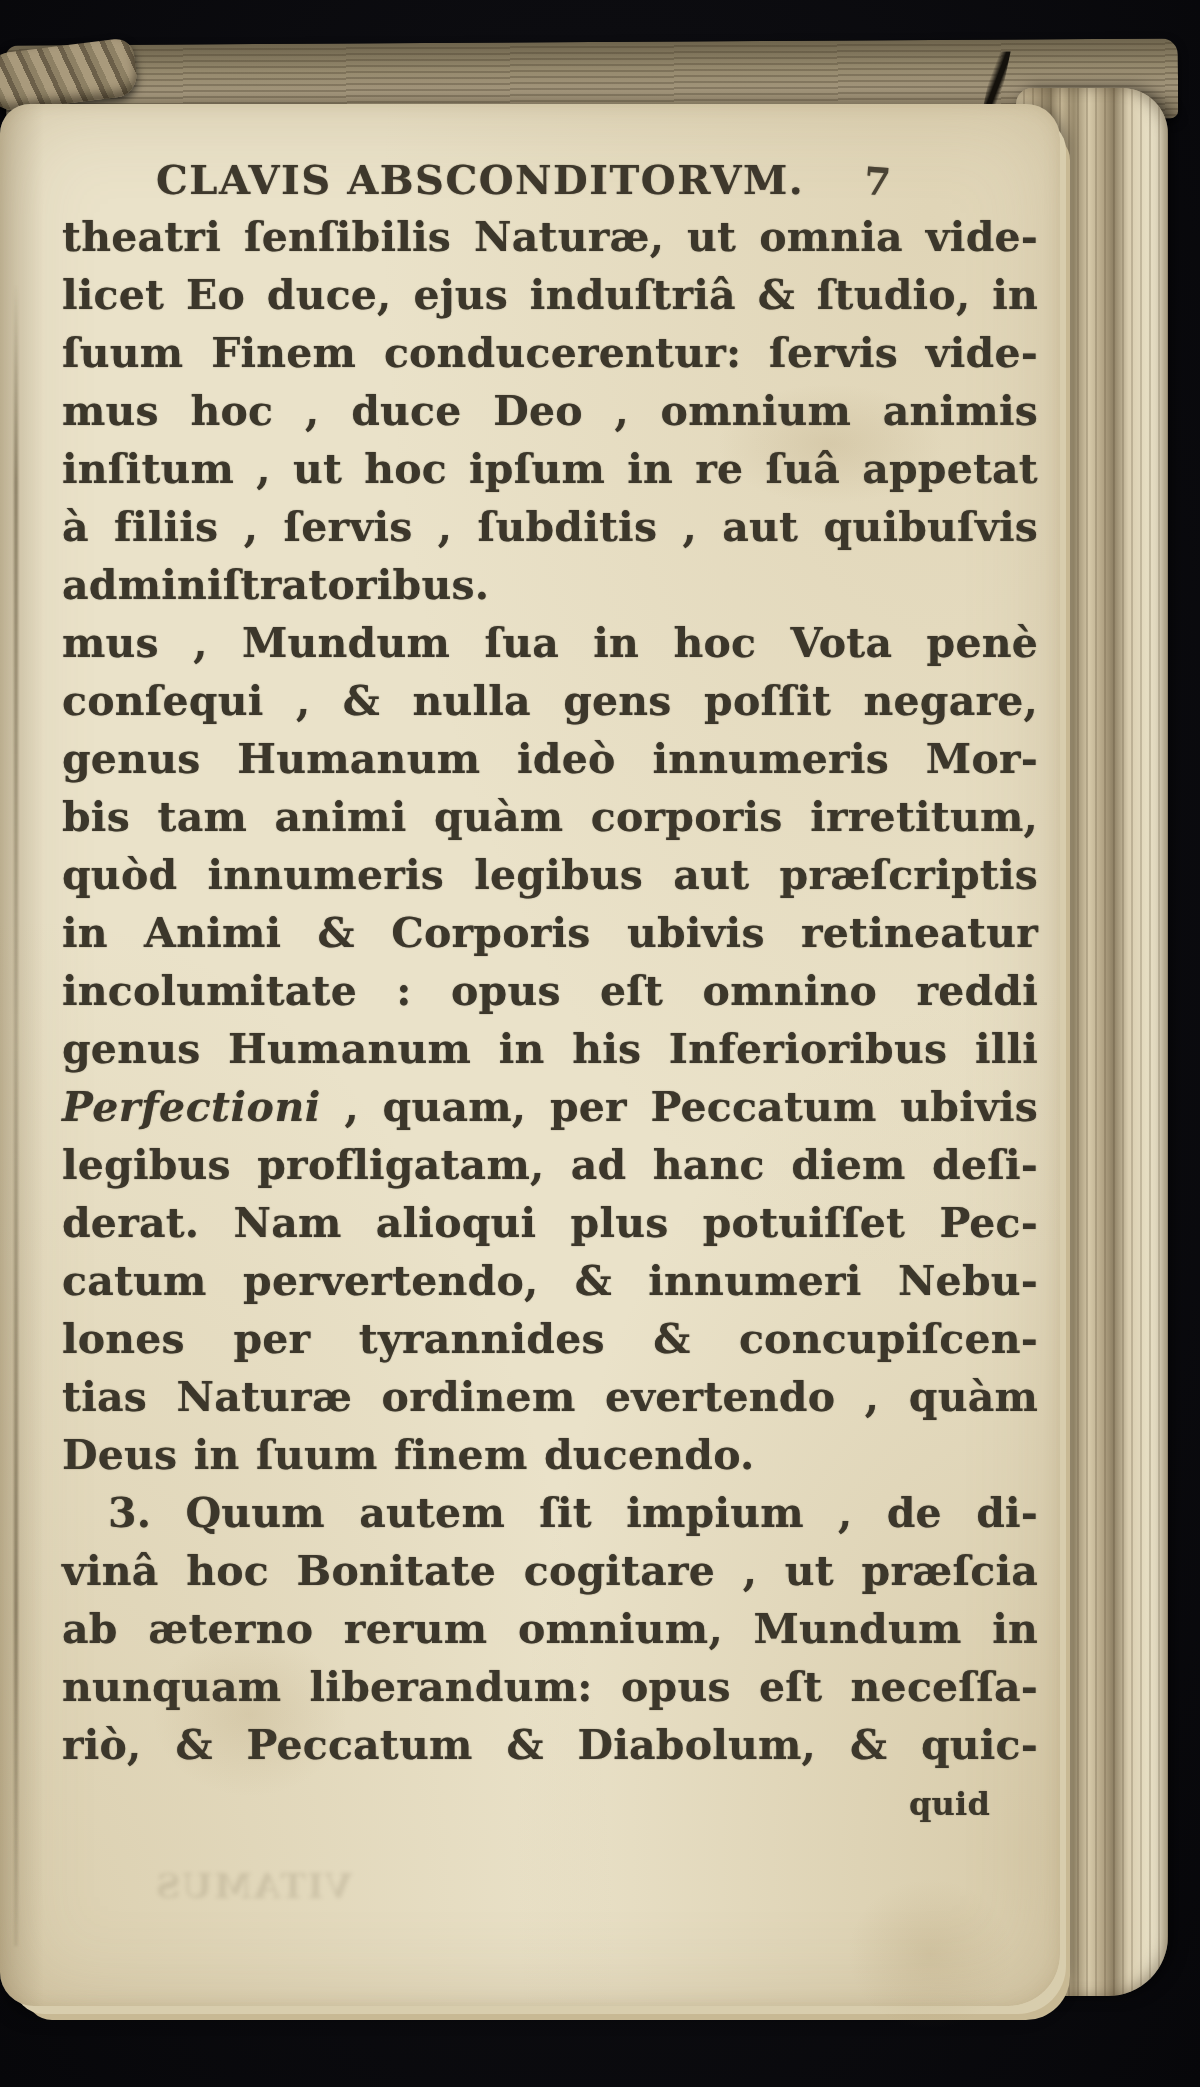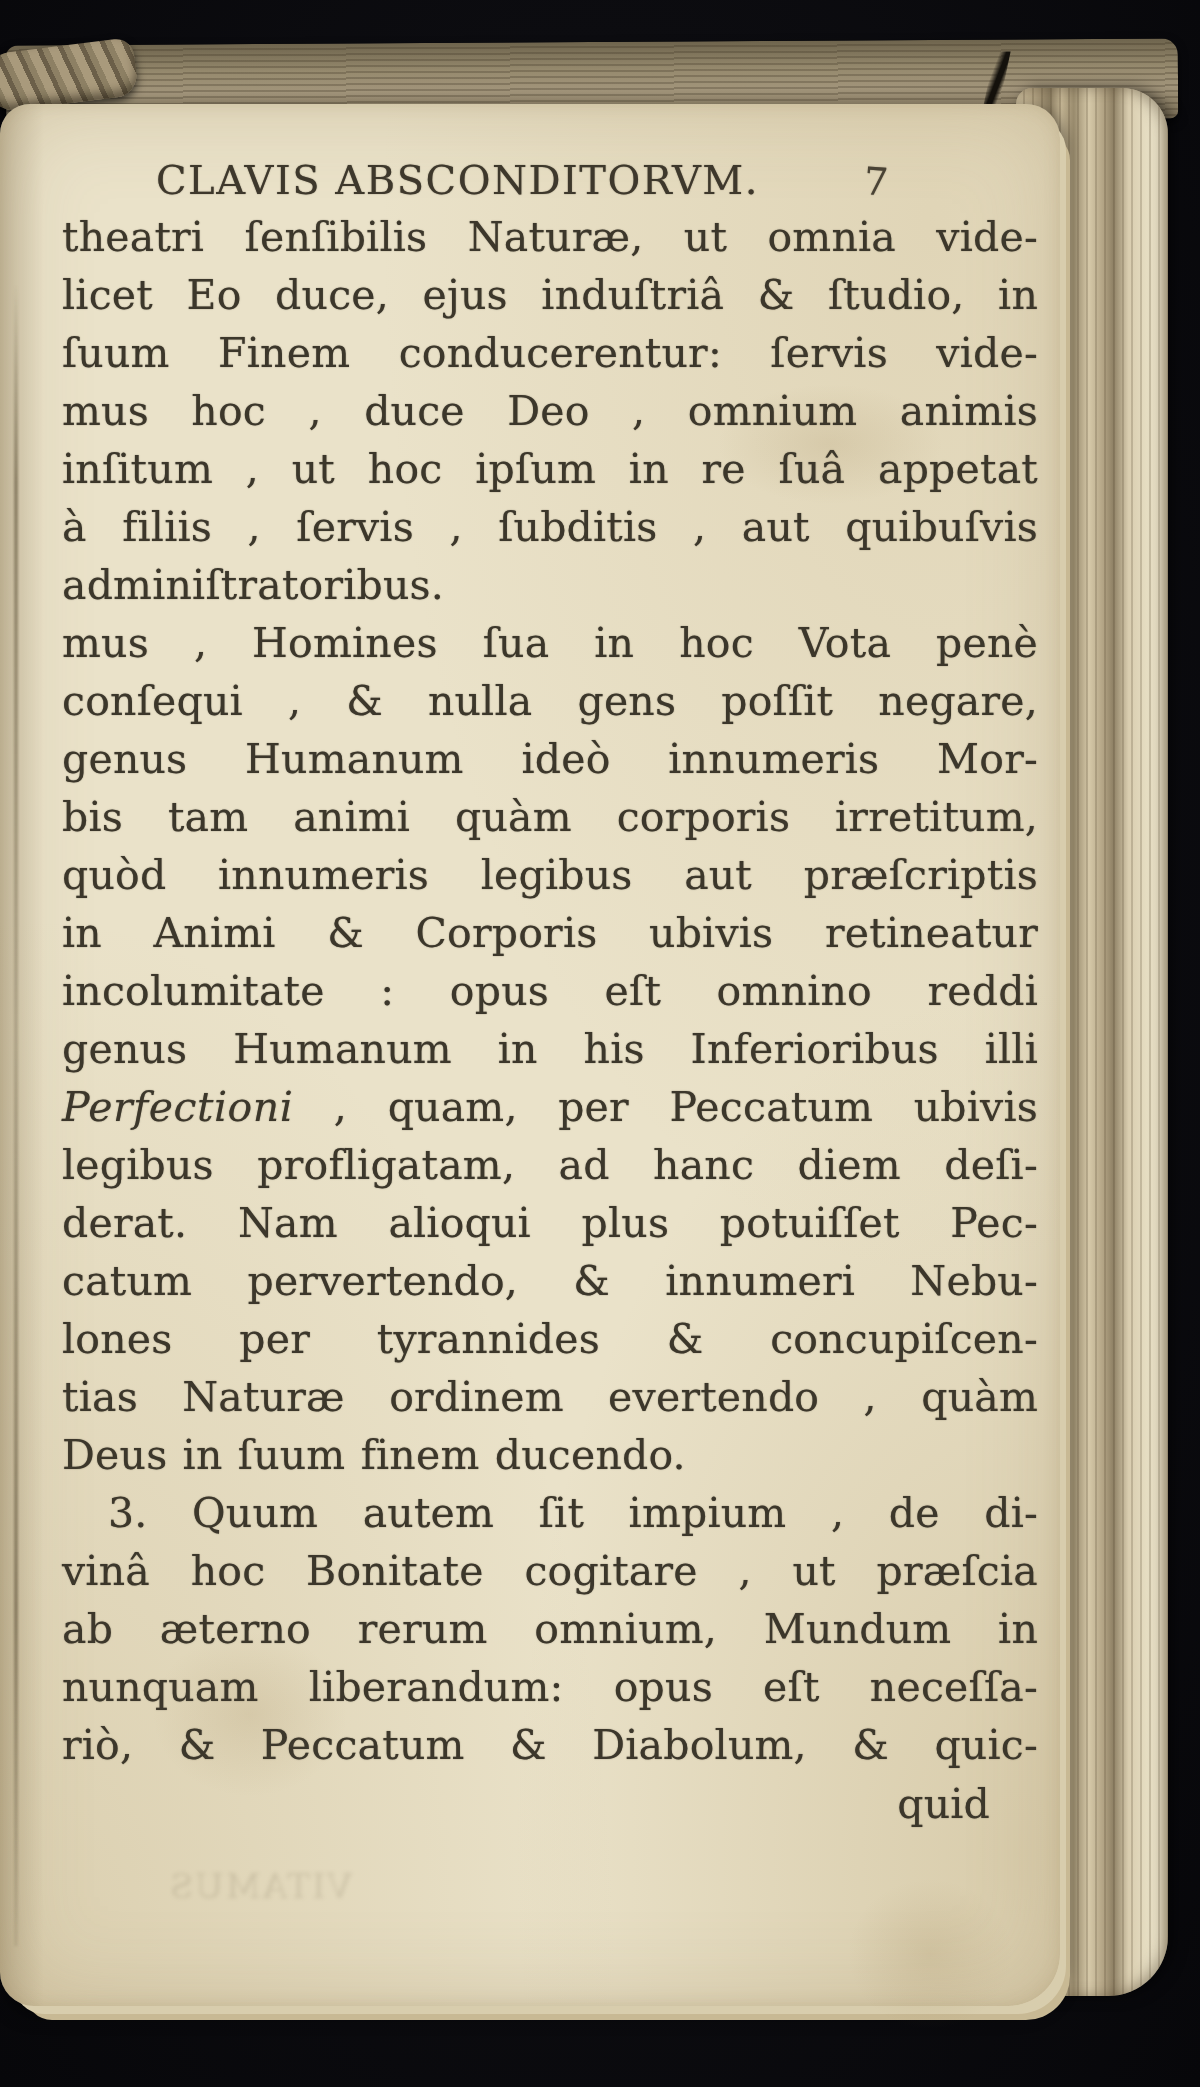--- a/index.html
+++ b/index.html
@@ -60,20 +60,21 @@
       radial-gradient(ellipse at 96% 92%, rgba(176,154,104,.3), transparent 35%),
       #eae2c9;
     border-radius:30px 34px 52px 34px;
     box-shadow:
       inset 0 0 90px rgba(150,126,82,.30),
       inset 0 0 16px rgba(150,126,82,.22),
       10px 12px 0 -4px #d8cdad,
       18px 22px 0 -8px #c8b994,
       4px 8px 18px rgba(0,0,0,.55);
     color:#3c372b;
+    font-weight:bold;
   }
   .gutter-crease{
     position:absolute; left:14px; top:180px; bottom:60px; width:4px;
     background:linear-gradient(180deg, rgba(92,79,54,.0), rgba(92,79,54,.55) 12%,
       rgba(92,79,54,.25) 45%, rgba(92,79,54,.55) 80%, rgba(92,79,54,.1));
     filter:blur(1px);
   }
   .gutter-shade{
     position:absolute; left:0; top:0; bottom:0; width:44px;
     background:linear-gradient(90deg, rgba(120,102,68,.28), rgba(120,102,68,0));
@@ -109,21 +110,21 @@
     letter-spacing:.2px; word-spacing:2px;
     text-shadow:0 0 1.2px rgba(50,44,32,.6);
   }
   .line{white-space:normal;}
   .line.j{text-align:justify; text-align-last:justify;}
   .line.l{text-align:center; text-align-last:left;}
   .line.ind{text-indent:46px;}
   .line i{font-style:italic; letter-spacing:.5px;}
   .catchword-line{
     margin-top:2px; text-align:right; padding-right:48px;
-    font-size:41px; line-height:56px;
+    font-size:32px; line-height:56px;
   }
   .ghost-text{
     position:absolute; left:52px; top:1762px; width:300px;
     font-size:34px; color:#6c6149; opacity:.17;
     transform:scaleX(-1);
     filter:blur(2px);
     letter-spacing:2px;
   }
 </style>
 </head>
@@ -152,21 +153,21 @@
 
     <div class="body-text">
 
       <div class="line j">theatri ſenſibilis Naturæ, ut omnia vide-</div>
         <div class="line j">licet Eo duce, ejus induſtriâ &amp; ſtudio, in</div>
         <div class="line j">ſuum Finem conducerentur: ſervis vide-</div>
         <div class="line j">mus hoc , duce Deo , omnium animis</div>
         <div class="line j">inſitum , ut hoc ipſum in re ſuâ appetat</div>
         <div class="line j">à filiis , ſervis , ſubditis , aut quibuſvis</div>
         <div class="line l">adminiſtratoribus.</div>
-        <div class="line j">mus , Homines ſua in hoc Vota penè</div>
+        <div class="line j">mus , Mundum ſua in hoc Vota penè</div>
         <div class="line j">conſequi , &amp; nulla gens poſſit negare,</div>
         <div class="line j">genus Humanum ideò innumeris Mor-</div>
         <div class="line j">bis tam animi quàm corporis irretitum,</div>
         <div class="line j">quòd innumeris legibus aut præſcriptis</div>
         <div class="line j">in Animi &amp; Corporis ubivis retineatur</div>
         <div class="line j">incolumitate : opus eſt omnino reddi</div>
         <div class="line j">genus Humanum in his Inferioribus illi</div>
         <div class="line j"><i>Perfectioni</i> , quam, per Peccatum ubivis</div>
         <div class="line j">legibus profligatam, ad hanc diem deſi-</div>
         <div class="line j">derat. Nam alioqui plus potuiſſet Pec-</div>

